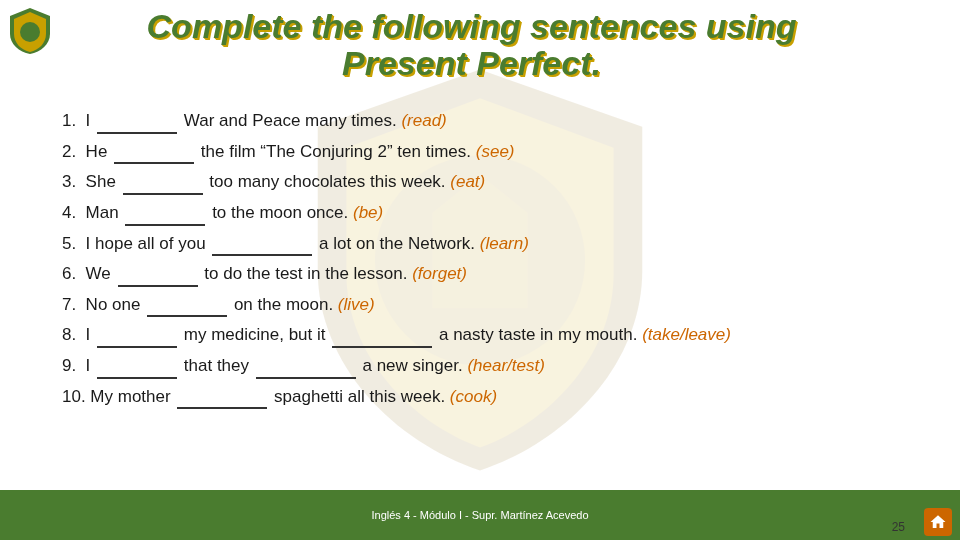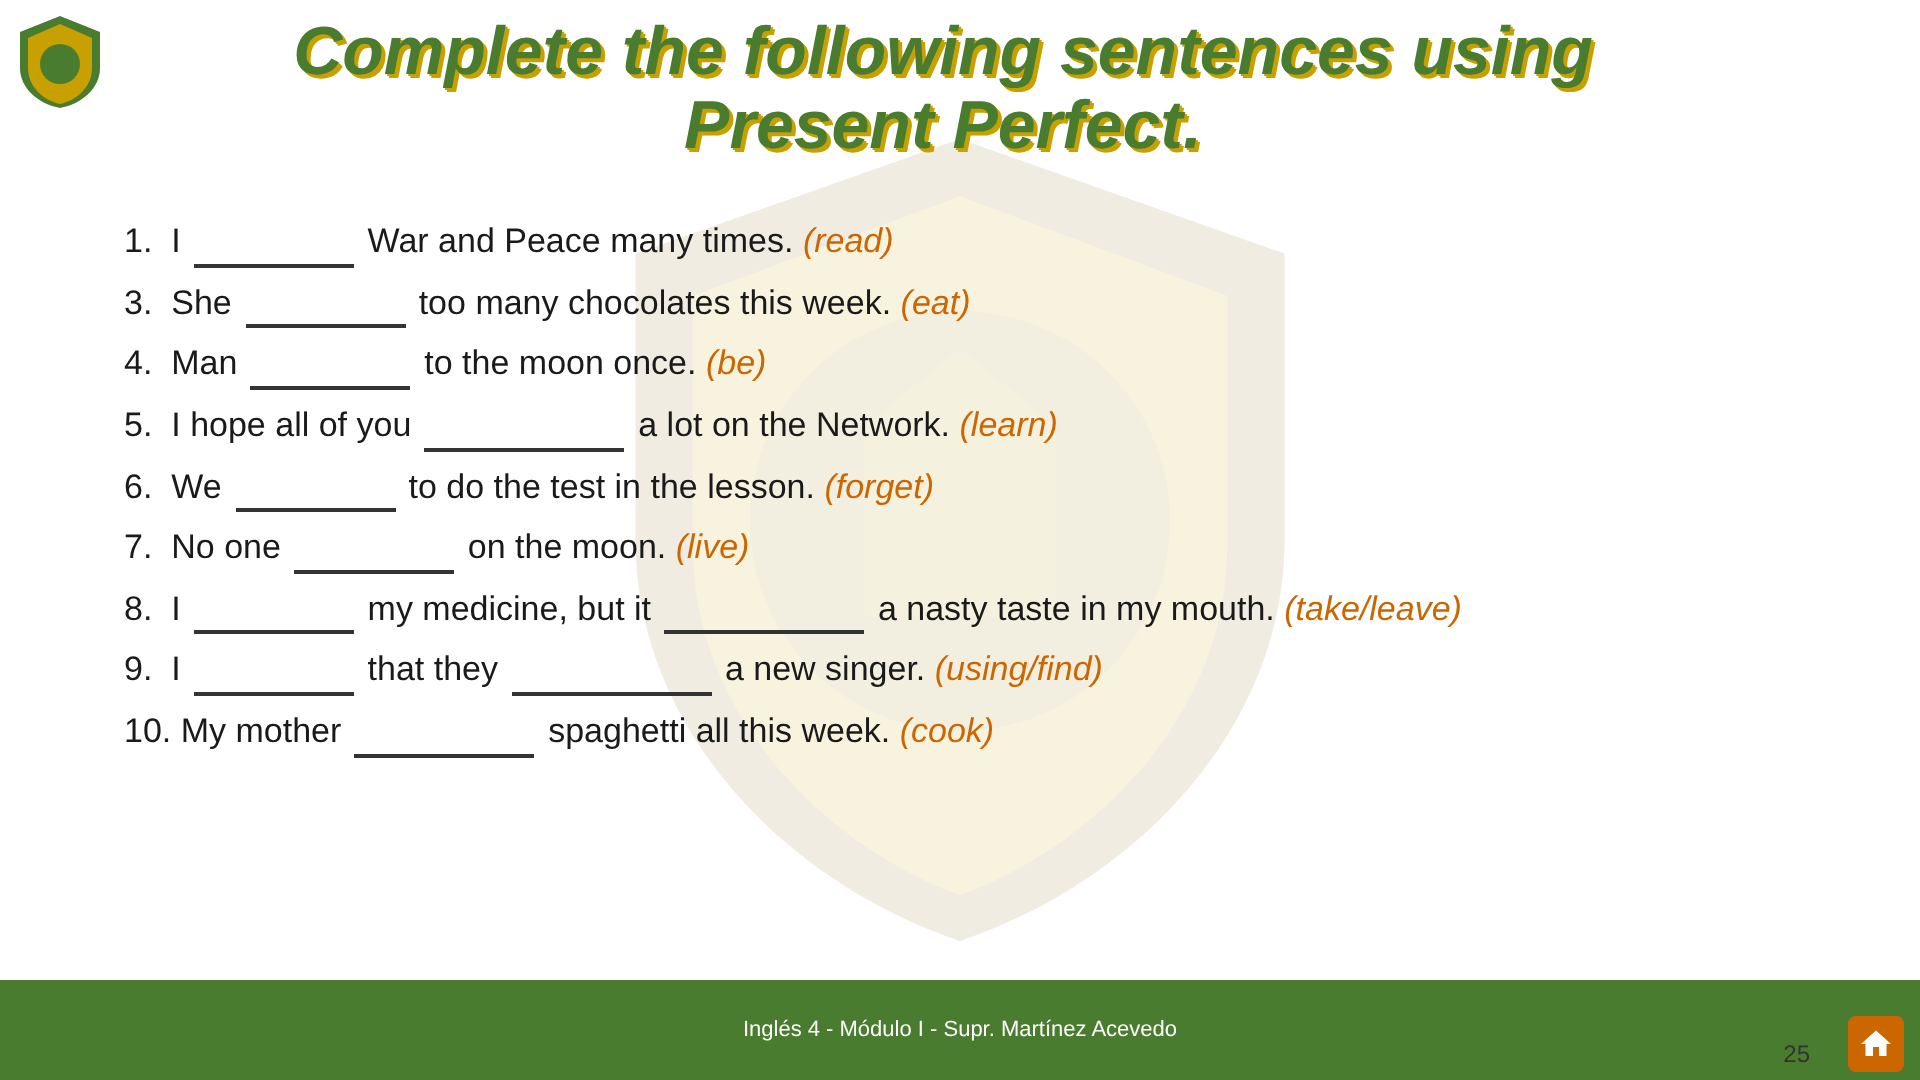--- a/index.html
+++ b/index.html
@@ -197,20 +197,23 @@
     <div class="title-line2">Present Perfect.</div>
   </div>
 
   <div class="content-area">
     <ol class="sentence-list">
 
       <li>
         <span>1.&nbsp;&nbsp;I <span class="blank">&nbsp;&nbsp;&nbsp;&nbsp;&nbsp;&nbsp;&nbsp;&nbsp;&nbsp;&nbsp;&nbsp;&nbsp;</span> War and Peace many times. <span class="hint">(read)</span></span>
       </li>
 
+      <li>
+        <span>2.&nbsp;&nbsp;He <span class="blank">&nbsp;&nbsp;&nbsp;&nbsp;&nbsp;&nbsp;&nbsp;&nbsp;&nbsp;&nbsp;&nbsp;&nbsp;</span> the film “The Conjuring 2” ten times. <span class="hint">(see)</span></span>
+      </li>
 
       <li>
         <span>3.&nbsp;&nbsp;She <span class="blank">&nbsp;&nbsp;&nbsp;&nbsp;&nbsp;&nbsp;&nbsp;&nbsp;&nbsp;&nbsp;&nbsp;&nbsp;</span> too many chocolates this week. <span class="hint">(eat)</span></span>
       </li>
 
       <li>
         <span>4.&nbsp;&nbsp;Man <span class="blank">&nbsp;&nbsp;&nbsp;&nbsp;&nbsp;&nbsp;&nbsp;&nbsp;&nbsp;&nbsp;&nbsp;&nbsp;</span> to the moon once. <span class="hint">(be)</span></span>
       </li>
 
       <li>
@@ -223,21 +226,21 @@
 
       <li>
         <span>7.&nbsp;&nbsp;No one <span class="blank">&nbsp;&nbsp;&nbsp;&nbsp;&nbsp;&nbsp;&nbsp;&nbsp;&nbsp;&nbsp;&nbsp;&nbsp;</span> on the moon. <span class="hint">(live)</span></span>
       </li>
 
       <li>
         <span>8.&nbsp;&nbsp;I <span class="blank">&nbsp;&nbsp;&nbsp;&nbsp;&nbsp;&nbsp;&nbsp;&nbsp;&nbsp;&nbsp;&nbsp;&nbsp;</span> my medicine, but it <span class="blank blank-wide">&nbsp;&nbsp;&nbsp;&nbsp;&nbsp;&nbsp;&nbsp;&nbsp;&nbsp;&nbsp;&nbsp;&nbsp;&nbsp;&nbsp;</span> a nasty taste in my mouth. <span class="hint">(take/leave)</span></span>
       </li>
 
       <li>
-        <span>9.&nbsp;&nbsp;I <span class="blank">&nbsp;&nbsp;&nbsp;&nbsp;&nbsp;&nbsp;&nbsp;&nbsp;&nbsp;&nbsp;&nbsp;&nbsp;</span> that they <span class="blank blank-wide">&nbsp;&nbsp;&nbsp;&nbsp;&nbsp;&nbsp;&nbsp;&nbsp;&nbsp;&nbsp;&nbsp;&nbsp;&nbsp;&nbsp;</span> a new singer. <span class="hint">(using/find)</span></span>
+        <span>9.&nbsp;&nbsp;I <span class="blank">&nbsp;&nbsp;&nbsp;&nbsp;&nbsp;&nbsp;&nbsp;&nbsp;&nbsp;&nbsp;&nbsp;&nbsp;</span> that they <span class="blank blank-wide">&nbsp;&nbsp;&nbsp;&nbsp;&nbsp;&nbsp;&nbsp;&nbsp;&nbsp;&nbsp;&nbsp;&nbsp;&nbsp;&nbsp;</span> a new singer. <span class="hint">(hear/test)</span></span>
       </li>
 
       <li>
         <span>10. My mother <span class="blank blank-medium">&nbsp;&nbsp;&nbsp;&nbsp;&nbsp;&nbsp;&nbsp;&nbsp;&nbsp;&nbsp;&nbsp;&nbsp;</span> spaghetti all this week. <span class="hint">(cook)</span></span>
       </li>
 
     </ol>
   </div>
 
   <div class="bottom-bar">

